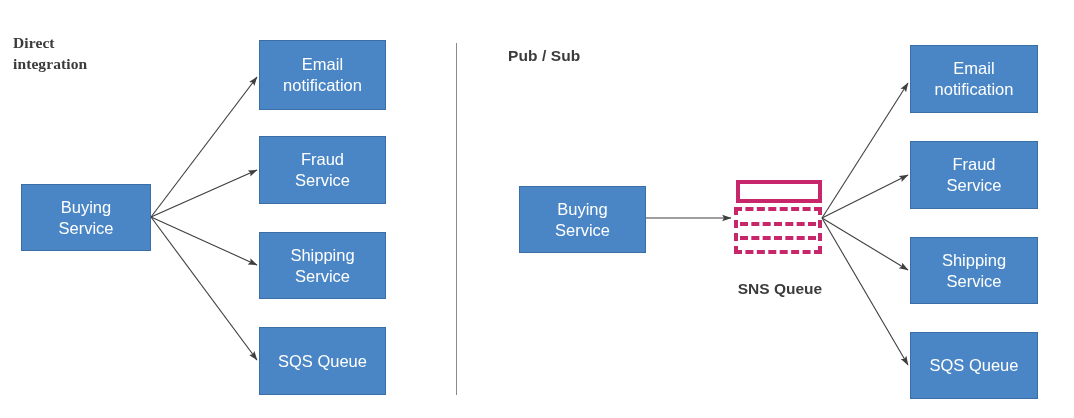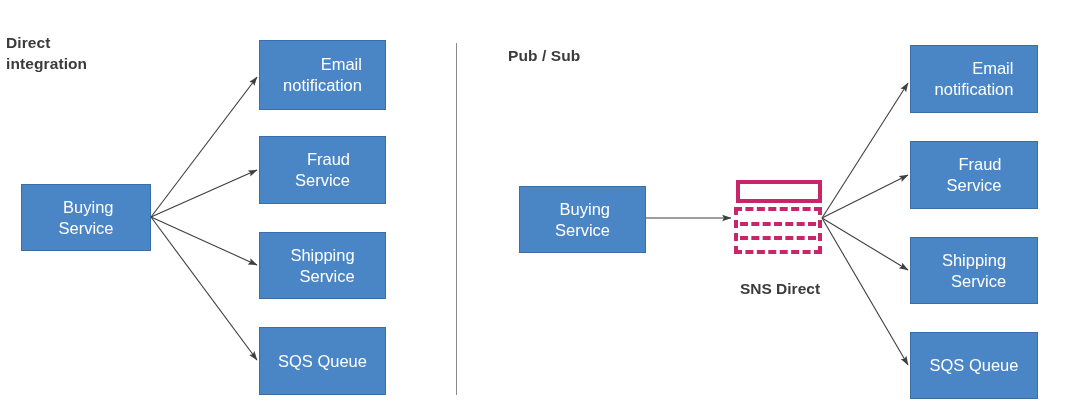--- a/index.html
+++ b/index.html
@@ -25,21 +25,21 @@
     white-space: pre-line;
   }
   .node-box {
     position: absolute;
     background: #4a86c5;
     border: 1px solid #3a6ea5;
     box-sizing: border-box;
     display: flex;
     align-items: center;
     justify-content: center;
-    text-align: right;
+    text-align: center;
     color: #ffffff;
     font-size: 16.5px;
     line-height: 1.25;
     white-space: pre-line;
     font-family: "Liberation Sans", sans-serif;
   }
   .divider {
     position: absolute;
     background: #8a8a8a;
     width: 1px;
@@ -103,21 +103,21 @@
     </g>
 
     <g stroke="#3f3f3f" stroke-width="1.1" fill="none" marker-end="url(#ah)">
       <line x1="822" y1="218" x2="908" y2="83"></line>
       <line x1="822" y1="218" x2="908" y2="175"></line>
       <line x1="822" y1="218" x2="908" y2="270"></line>
       <line x1="822" y1="218" x2="908" y2="365"></line>
     </g>
   </svg>
 
-  <div class="section-title" style="left:6px; top:33px;">Direct
+  <div class="section-title" style="left:13px; top:33px;font-family:Liberation Serif, serif;">Direct
 integration</div>
 
   <div class="node-box" style="left:21px; top:184px; width:130px; height:67px;">Buying
 Service</div>
 
   <div class="node-box" style="left:259px; top:40px; width:127px; height:70px;">Email
 notification</div>
 
   <div class="node-box" style="left:259px; top:136px; width:127px; height:68px;">Fraud
 Service</div>
@@ -134,21 +134,21 @@
   <div class="node-box" style="left:519px; top:186px; width:127px; height:67px;">Buying
 Service</div>
 
   <div class="sns-icon" style="left:734px; top:180px; width:88px; height:76px;">
     <div class="sns-top" style="left:2px;  top:0px;  width:86px; height:23px;"></div>
     <div class="sns-body" style="left:0px;  top:27px; width:88px; height:47px;"></div>
     <div class="sns-row" style="left:6px;  top:42px; width:76px;"></div>
     <div class="sns-row" style="left:6px;  top:56px; width:76px;"></div>
   </div>
 
-  <div class="sns-label" style="left:700px; top:280px; width:160px;">SNS Direct</div>
+  <div class="sns-label" style="left:700px; top:280px; width:160px;">SNS Queue</div>
 
   <div class="node-box" style="left:910px; top:45px; width:128px; height:68px;">Email
 notification</div>
 
   <div class="node-box" style="left:910px; top:141px; width:128px; height:68px;">Fraud
 Service</div>
 
   <div class="node-box" style="left:910px; top:237px; width:128px; height:67px;">Shipping
 Service</div>
 

